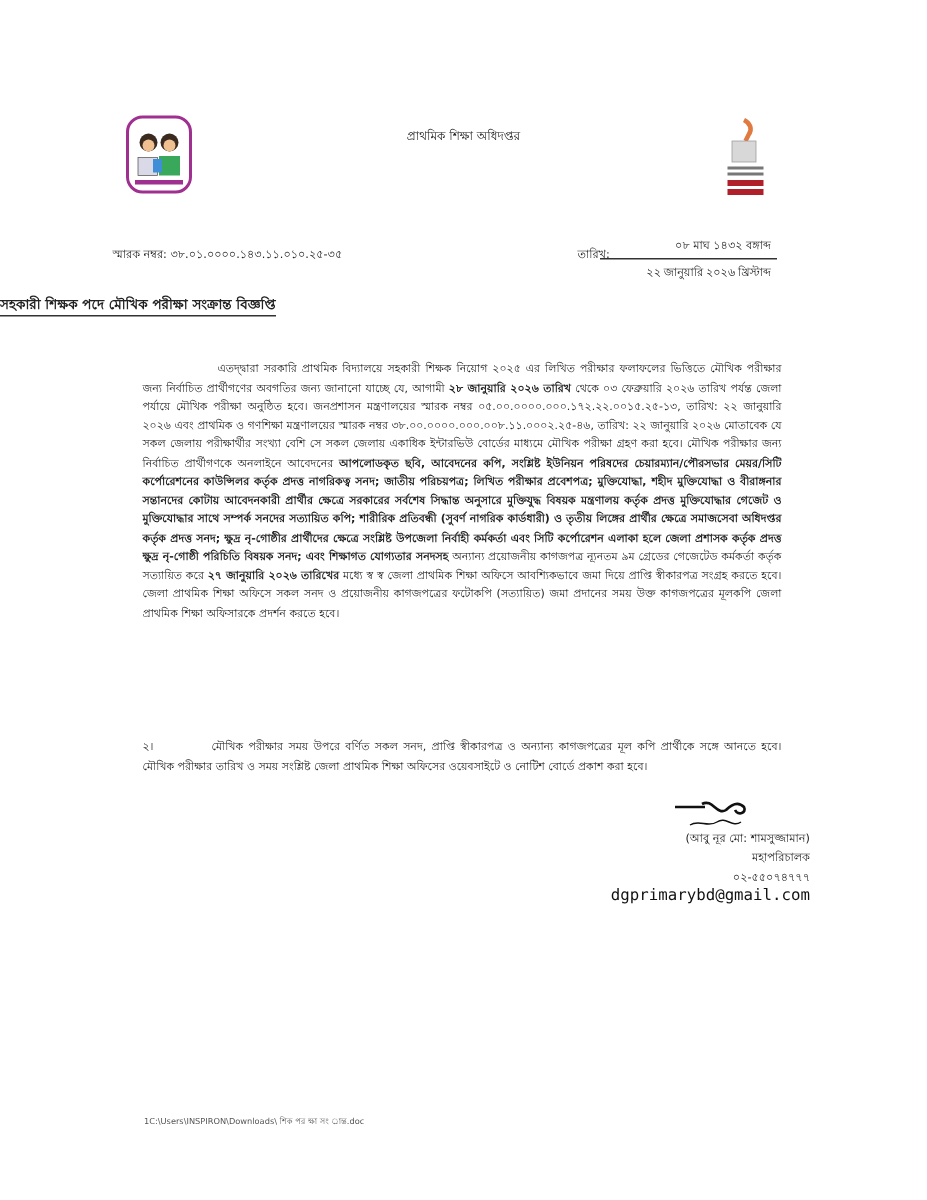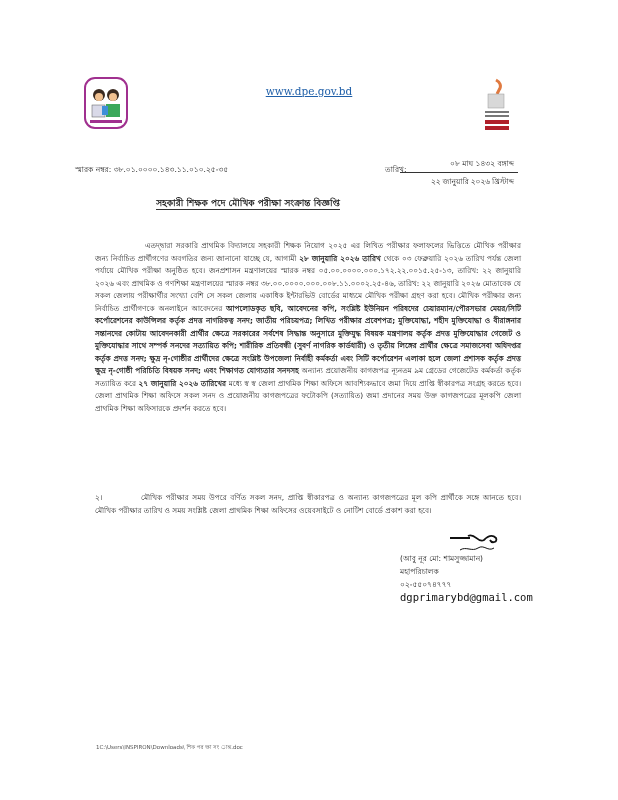--- a/index.html
+++ b/index.html
@@ -8,29 +8,29 @@
   .abs { position: absolute; }
   .logo-left { left: 84px; top: 75px; width: 44px; height: 55px; }
   .logo-right { left: 482px; top: 78px; width: 30px; height: 58px; }
   .header { left: 160px; top: 85px; width: 298px; text-align: center; font-size: 8px; line-height: 11.5px; }
   .header .url { color: #1f5fa8; font-family: "DejaVu Serif", serif; font-size: 10.5px; text-decoration: underline; margin-top: 1px; }
   .memo { left: 75px; top: 164px; font-size: 7.5px; text-align: right; }
   .date-label { left: 385px; top: 164px; font-size: 7.5px; }
   .date-box { left: 400px; top: 158px; width: 118px; font-size: 7.5px; text-align: right; }
   .date-box .l1 { padding: 0 4px 2px 0; border-bottom: 1px solid #333; }
   .date-box .l2 { padding: 3px 4px 0 0; font-family: Liberation Serif, serif; }
-  .subject { left: 0; width: 496px; top: 196px; text-align: center; font-size: 9px; font-weight: bold; }
+  .subject { left: 0; width: 496px; top: 196px; text-align: left; font-size: 9px; font-weight: bold; }
   .subject span { border-bottom: 1px solid #333; padding-bottom: 1px; }
   .para { left: 95px; width: 426px; font-size: 7.3px; line-height: 12.5px; text-align: justify; }
   .p1 { top: 240px; }
   .p1 .indent { display: inline-block; width: 50px; }
   .p2 { top: 492px; }
   .p2 .num { display: inline-block; width: 46px; }
   b { font-weight: bold; }
-  .sig { left: 400px; top: 530px; width: 140px; text-align: left; font-size: 7.5px; line-height: 13px; }
+  .sig { left: 400px; top: 530px; width: 140px; text-align: right; font-size: 7.5px; line-height: 13px; }
   .sig .scribble { height: 22px; position: relative; }
   .sig .email { font-family: "DejaVu Sans Mono", monospace; font-size: 10.5px; color: #111; }
   .footer { left: 96px; top: 744px; font-size: 5.5px; color: #555; }
 </style>
 </head>
 <body>
 
 <div class="abs logo-left">
   <svg width="44" height="55" viewBox="0 0 44 55">
     <rect x="1" y="3" width="42" height="50" rx="10" fill="#fff" stroke="#a0308f" stroke-width="2"></rect>
@@ -39,21 +39,21 @@
     <circle cx="15" cy="22" r="4" fill="#f0c090"></circle>
     <circle cx="29" cy="22" r="4" fill="#f0c090"></circle>
     <rect x="8" y="30" width="13" height="12" fill="#d9d9e8" stroke="#555" stroke-width="0.5"></rect>
     <rect x="22" y="29" width="14" height="13" fill="#3aa85a"></rect>
     <rect x="18" y="31" width="6" height="9" fill="#3e8fd8"></rect>
     <rect x="6" y="45" width="32" height="3" fill="#a0308f"></rect>
   </svg>
 </div>
 
 <div class="abs header">
-  <div class="url">www.dpe.gov.bd</div>
+  <div>প্রাথমিক শিক্ষা অধিদপ্তর</div>
 </div>
 
 <div class="abs logo-right">
   <svg width="30" height="58" viewBox="0 0 30 58">
     <path d="M14 2 C18 4 20 8 17 12 L15 16" stroke="#e07a40" stroke-width="3" fill="none"></path>
     <rect x="6" y="16" width="16" height="14" fill="#d8d8d8" stroke="#999" stroke-width="0.5"></rect>
     <rect x="3" y="33" width="24" height="2" fill="#777"></rect>
     <rect x="3" y="37" width="24" height="2" fill="#777"></rect>
     <rect x="3" y="42" width="24" height="4" fill="#b0202a"></rect>
     <rect x="3" y="48" width="24" height="4" fill="#b0202a"></rect>

